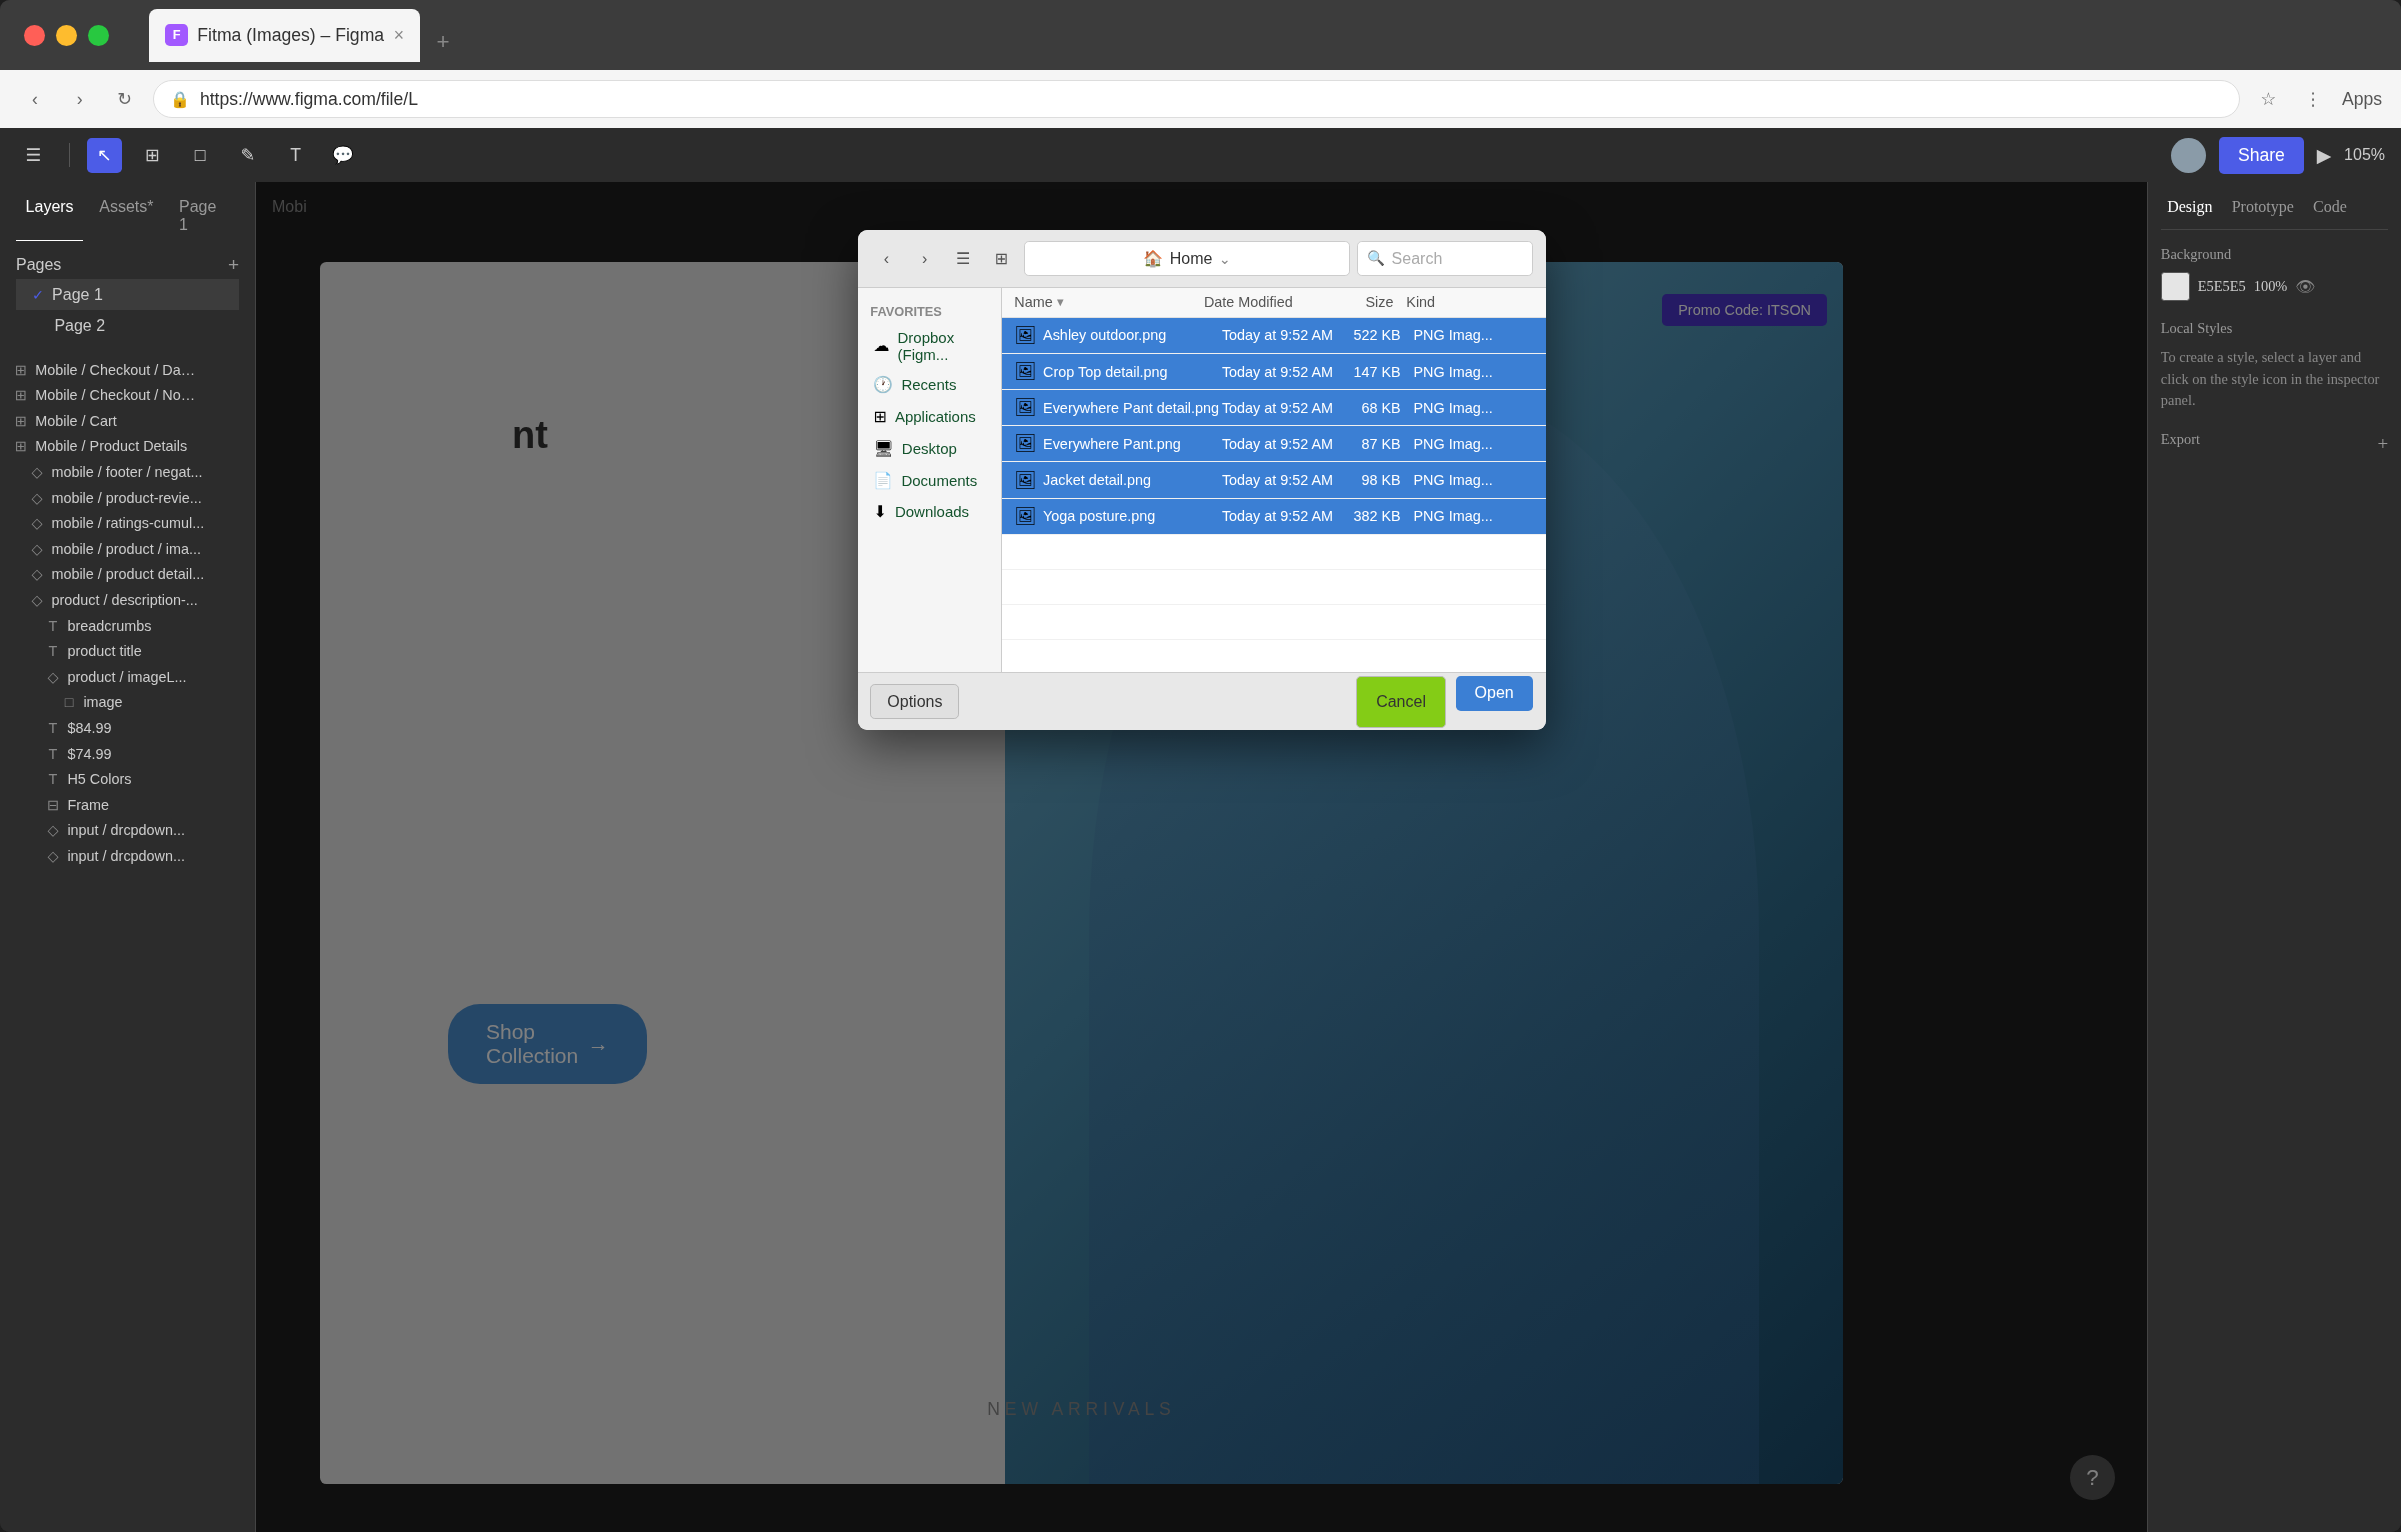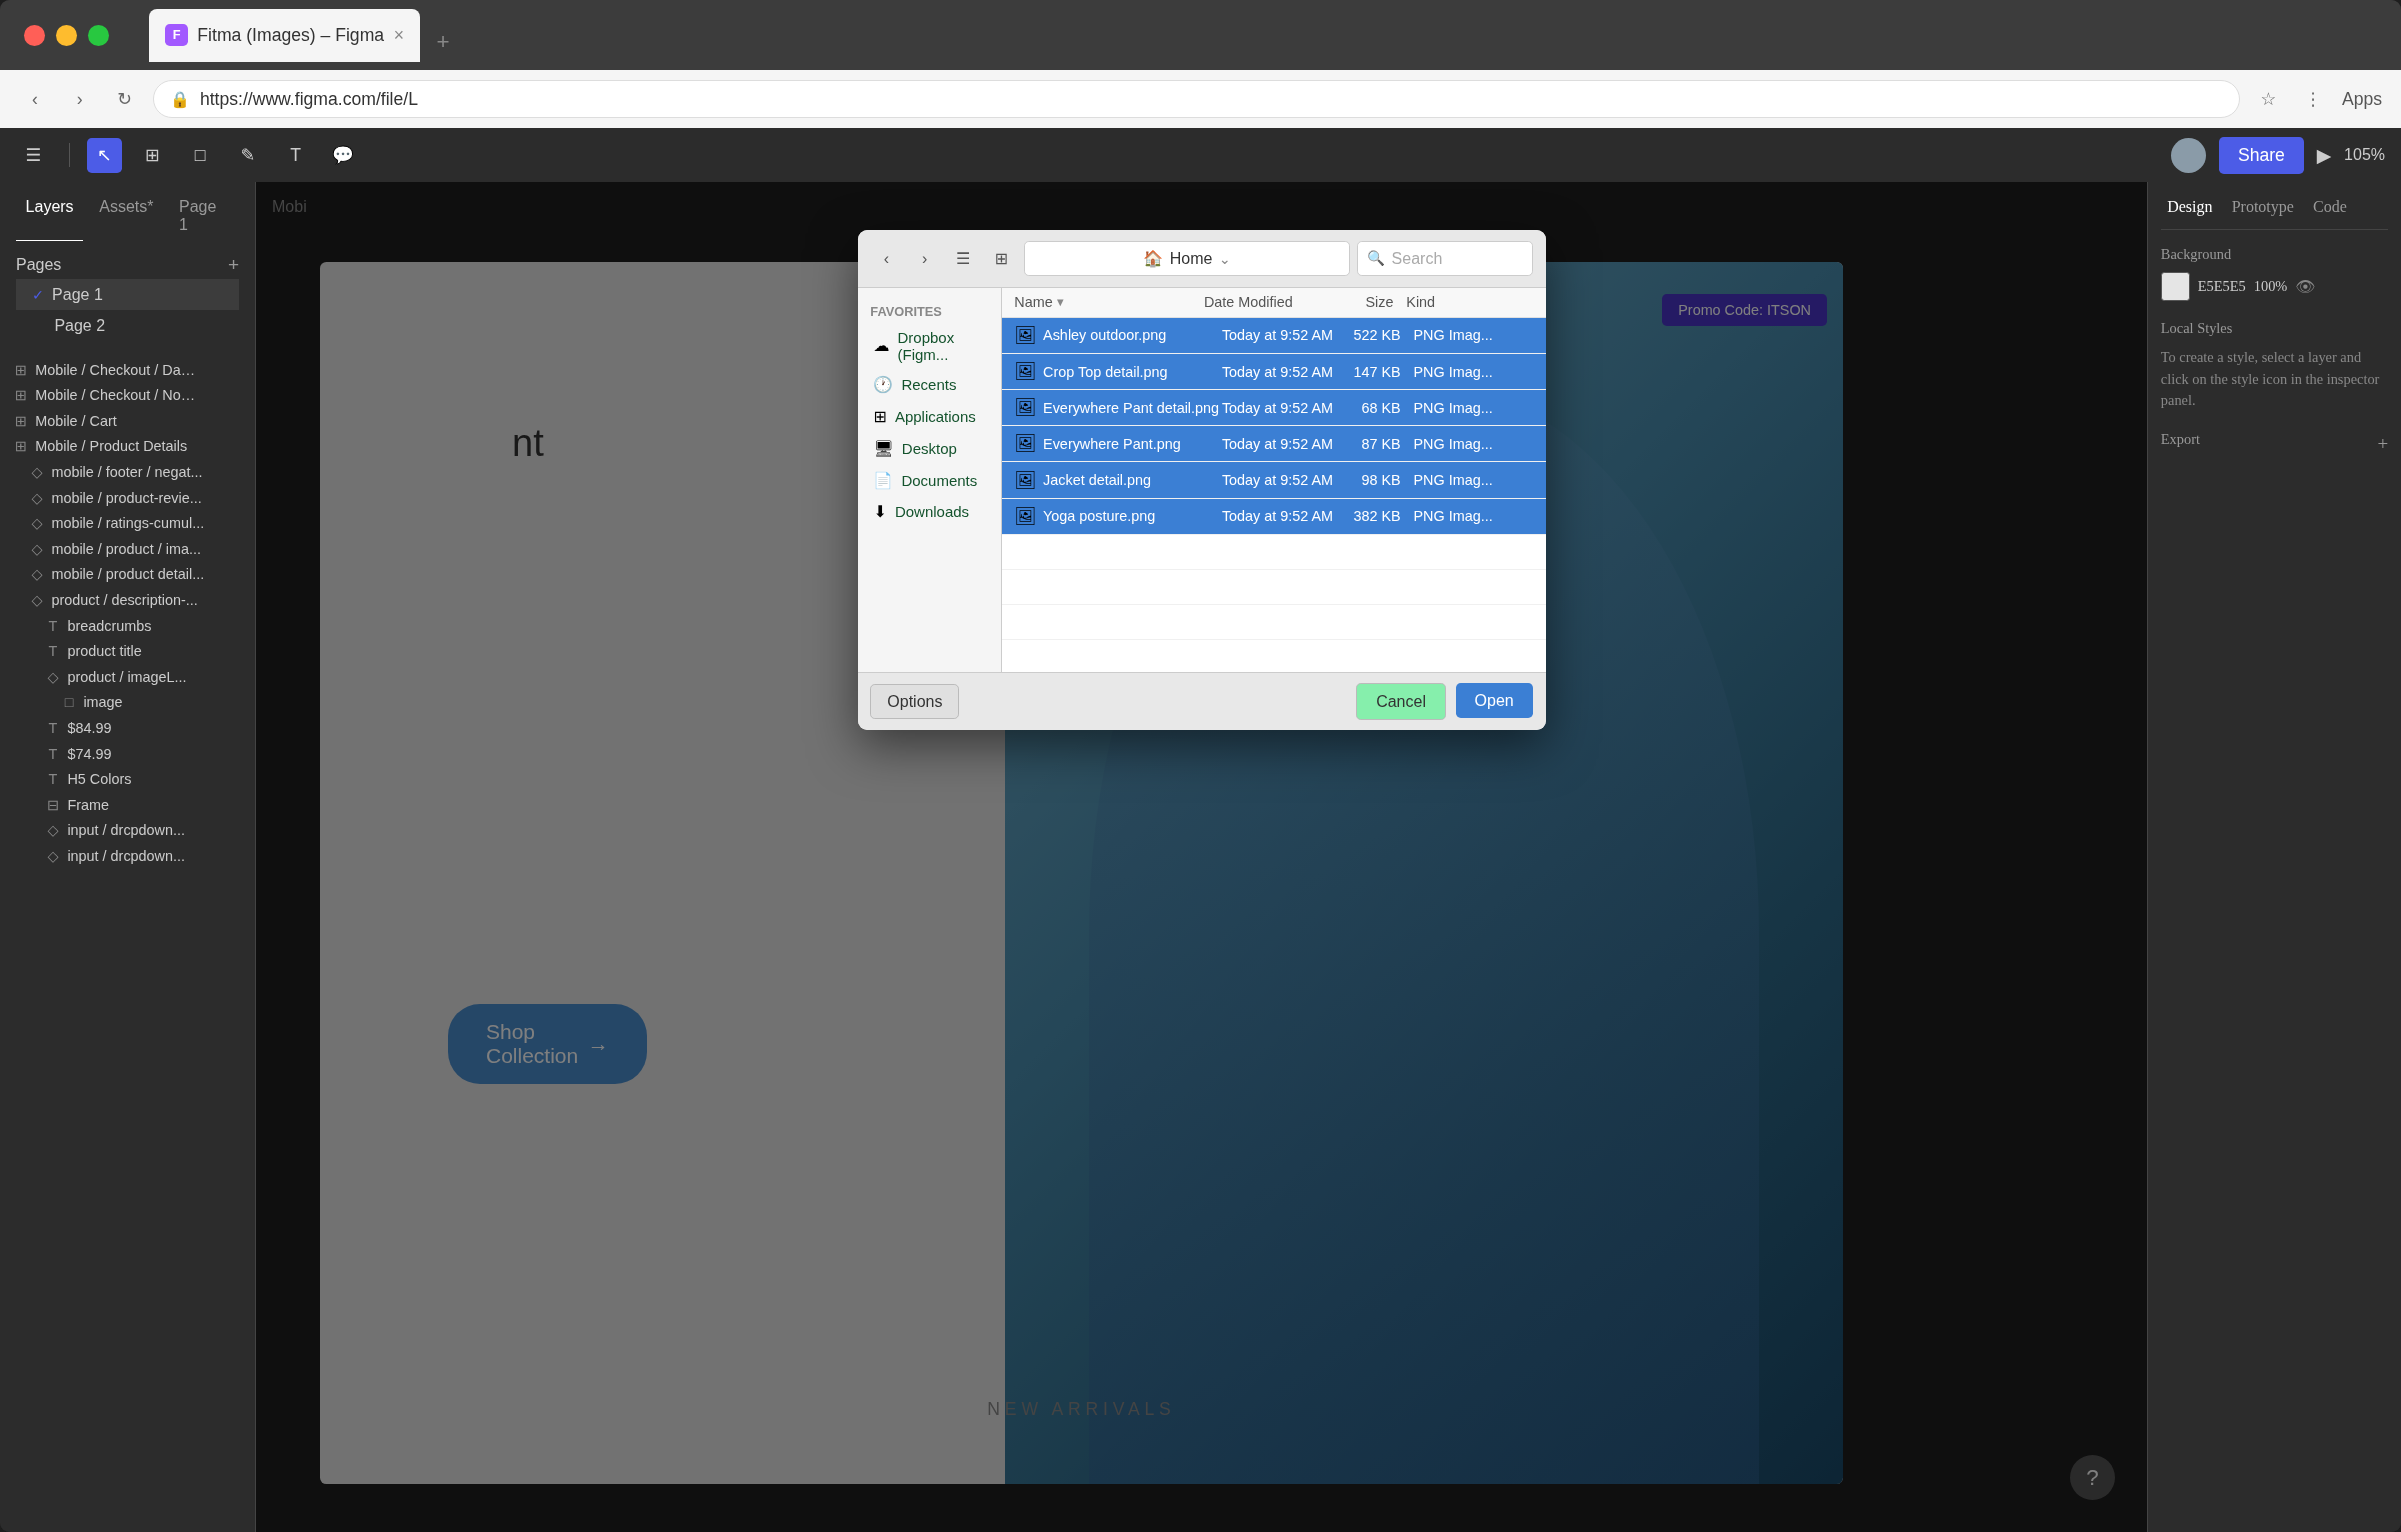--- a/index.html
+++ b/index.html
@@ -112,21 +112,21 @@
     .file-row.selected { background: #3b7fd4; }
     .file-row.selected .file-name, .file-row.selected .file-date, .file-row.selected .file-size, .file-row.selected .file-kind { color: white; }
     .file-icon { width: 22.4px; height: 22.4px; margin-right: 6.4px; display: flex; align-items: center; justify-content: center; font-size: 17.6px; }
     .file-name { flex: 3; font-size: 14.4px; color: #333; }
     .file-date { flex: 2; font-size: 14.4px; color: #555; }
     .file-size { flex: 1; font-size: 14.4px; color: #555; text-align: right; }
     .file-kind { flex: 2; font-size: 14.4px; color: #555; padding-left: 12.8px; white-space: nowrap; overflow: hidden; text-overflow: ellipsis; }
     .dialog-footer { height: 58px; background: #e8e8e8; display: flex; align-items: center; justify-content: space-between; padding: 0 12.8px; border-top: 0.8px solid #ccc; }
     .options-btn { height: 35px; padding: 0 16px; background: #e0e0e0; border: 0.8px solid #bbb; border-radius: 4.8px; font-size: 16px; color: #333; cursor: pointer; }
     .dialog-btns { display: flex; gap: 9.6px; }
-    .cancel-btn { height: 37px; padding: 0 19px; background: #86efac; border: 0.8px solid #bbb; border-radius: 4.8px; font-size: 16px; color: #333; cursor: pointer; }
+    .cancel-btn { height: 52px; padding: 0 19px; background: #84cc16; border: 0.8px solid #bbb; border-radius: 4.8px; font-size: 16px; color: #333; cursor: pointer; }
     .open-btn { height: 35px; padding: 0 19px; background: #3b7fd4; border: none; border-radius: 4.8px; font-size: 16px; color: white; cursor: pointer; }
 
     
     .figma-canvas-bg { width: 100%; height: 100%; background: #1e1e1e; position: relative; }
     .canvas-label { position: absolute; top: 16px; left: 16px; font-size: 16px; color: #888; }
     .shop-collection-btn { position: absolute; bottom: 224px; left: 96px; background: #4a8ecf; color: white; border-radius: 32px; padding: 16px 38px; font-size: 21px; display: flex; align-items: center; gap: 9.6px; cursor: pointer; }
 
     
     .help-btn { position: absolute; bottom: 32px; right: 32px; width: 45px; height: 45px; background: #555; border-radius: 50%; display: flex; align-items: center; justify-content: center; color: white; font-size: 22.4px; cursor: pointer; }
   </style>
@@ -301,21 +301,21 @@
 
             <div style="position:absolute;right:0;top:0;bottom:0;width:55%;background:linear-gradient(135deg,#7ab8d4 0%,#4a8eb0 40%,#2e6a8a 70%,#1a4a6a 100%);">
 
               <div style="position:absolute;bottom:0;left:10%;width:80%;height:90%;background:linear-gradient(to bottom, rgba(100,160,200,0.3), rgba(50,100,150,0.5));border-radius:50% 50% 0 0;"></div>
             </div>
 
             <div style="position:absolute;top:32px;right:16px;background:#4a35c8;color:white;padding:8px 16px;font-size:14.4px;border-radius:4.8px;">
               <span>Promo Code: ITSON</span>
             </div>
 
-            <div style="position:absolute;top:160px;left:192px;font-size:38px;color:#333;font-weight:400;">nt</div>
+            <div style="position:absolute;top:152px;left:192px;font-size:38px;color:#333;font-weight:700;">nt</div>
 
             <div style="position:absolute;bottom:176px;left:32px;">
               <div class="shop-collection-btn">
                 <span>Shop Collection</span>
                 <span>→</span>
               </div>
             </div>
 
             <div style="position:absolute;bottom:64px;left:50%;transform:translateX(-50%);white-space:nowrap;">
               <span style="font-size:17.6px;color:#888;letter-spacing:4.8px;">NEW ARRIVALS</span>

